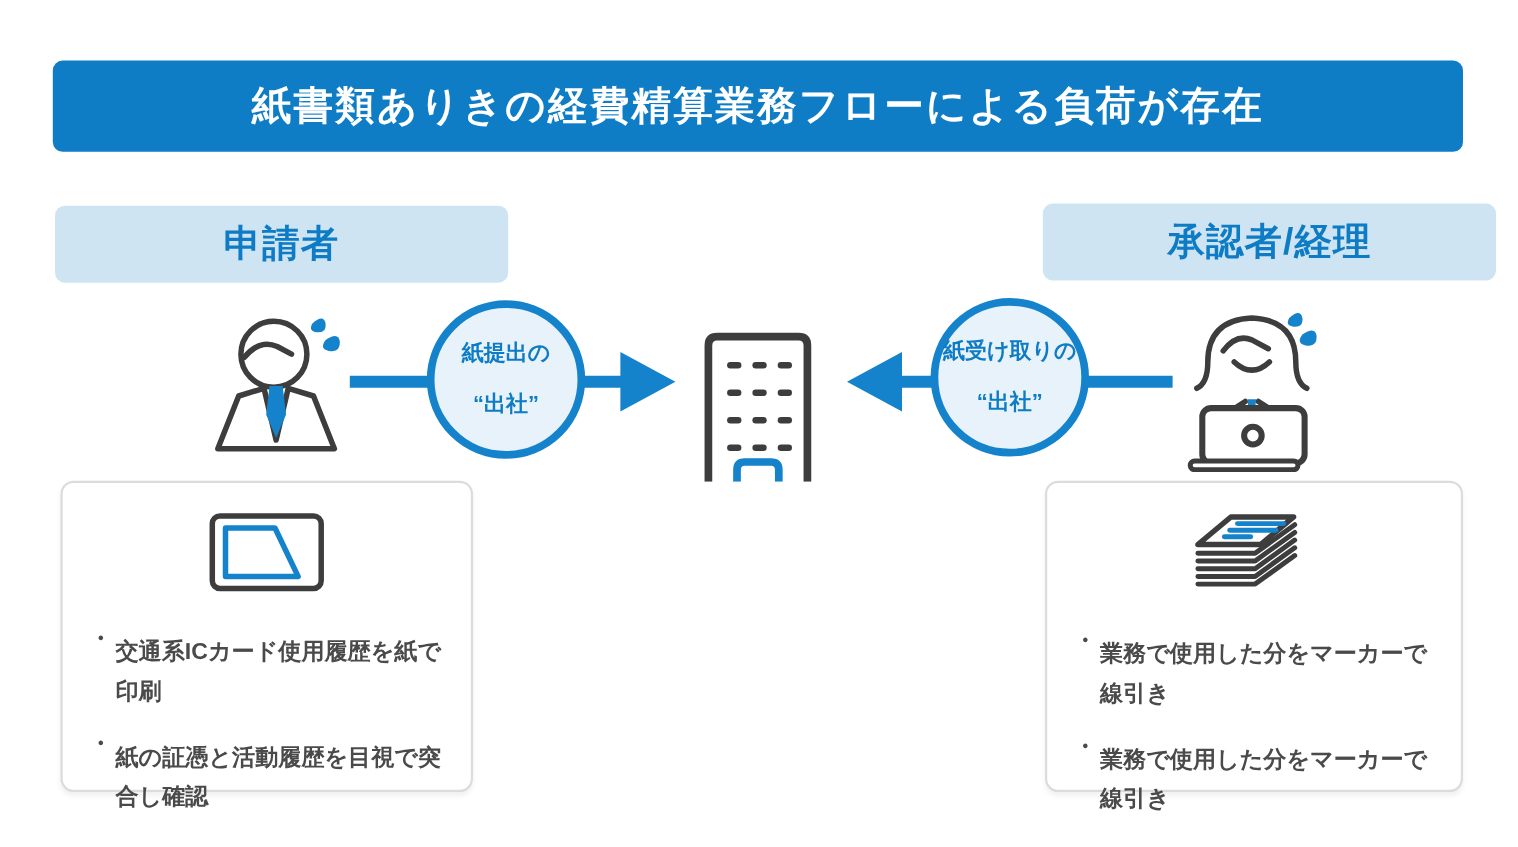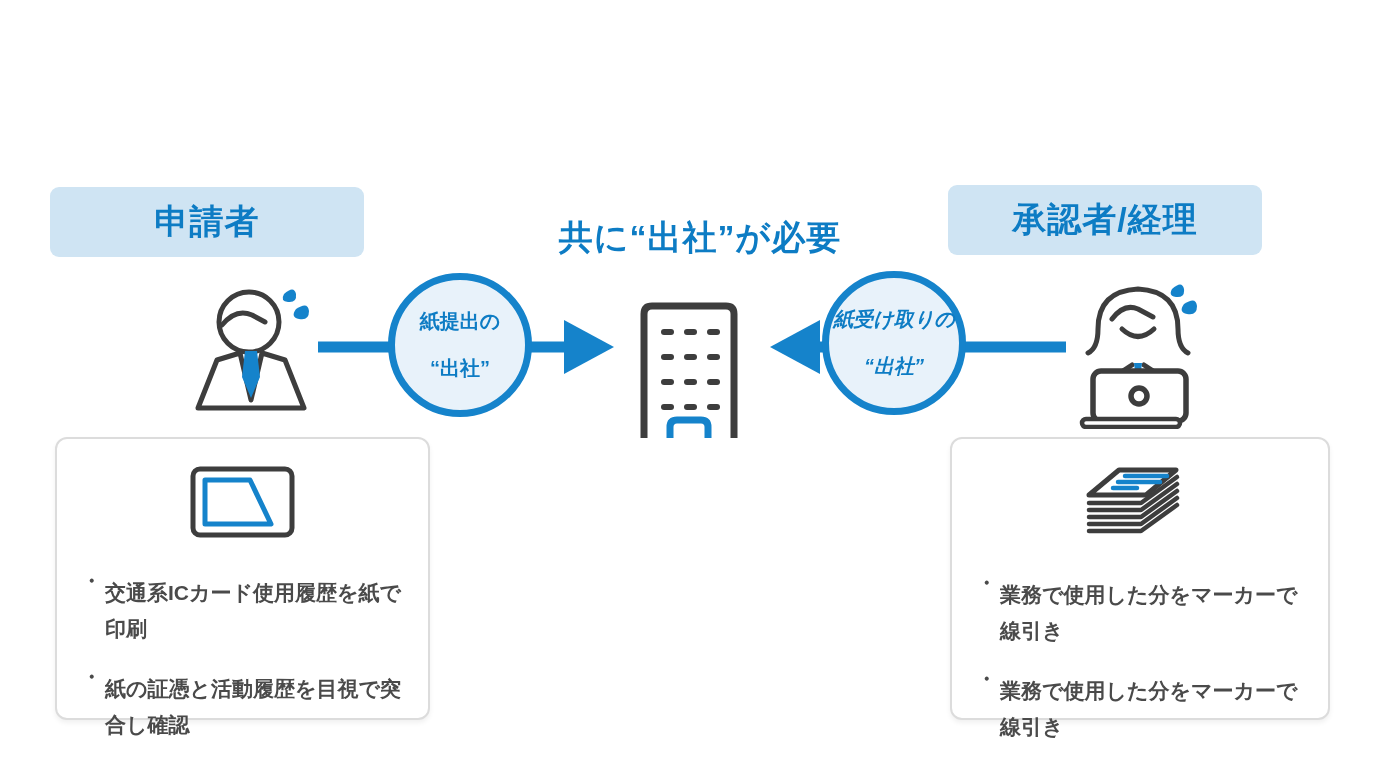--- a/index.html
+++ b/index.html
@@ -15,21 +15,21 @@
     position: absolute; left: 48px; top: 55px; width: 1282px; height: 83px;
     background: #0e7dc6; border-radius: 9px;
     display: flex; align-items: center; justify-content: center;
   }
   .banner-title {
     color: #ffffff; font-size: 36px; font-weight: bold; letter-spacing: 2px;
   }
 
   
   .role-pill {
-    position: absolute; width: 314px; height: 70px;
+    position: absolute; width: 412px; height: 70px;
     background: #cfe4f3; border-radius: 9px;
     display: flex; align-items: center; justify-content: center;
     color: #0d7cc4; font-size: 34px; font-weight: bold; letter-spacing: 1px;
   }
   .role-left  { left: 50px;  top: 187px; }
   .role-right { left: 948px; top: 185px; }
 
   
   .center-note {
     position: absolute; left: 440px; top: 215px; width: 520px;
@@ -43,21 +43,21 @@
   
   .flow-circle {
     position: absolute; width: 144px; height: 144px; border-radius: 50%;
     background: #e8f2fa; border: 7px solid #1583cb; z-index: 2;
     display: flex; flex-direction: column; align-items: center; justify-content: center;
     color: #0d7cc4; font-size: 20px; font-weight: bold; line-height: 1.35;
     text-align: center;
     gap: 20px;
   }
   .circle-left  { left: 388px; top: 273px; }
-  .circle-right { left: 822px; top: 271px; font-style: italic; }
+  .circle-right { left: 846px; top: 271px; }
 
   
   .icon-abs { position: absolute; z-index: 2; }
   .man-icon      { left: 192px;  top: 284px; }
   .woman-icon    { left: 1074px; top: 281px; }
   .building-icon { left: 637px;  top: 299px; }
 
   
   .card {
     position: absolute; top: 437px; height: 283px;
@@ -74,29 +74,31 @@
     line-height: 1.7; margin-bottom: 13px;
   }
   .bullet-marker { flex: 0 0 24px; }
   .bullet-text { flex: 1; margin-top: 12px; }
 </style>
 </head>
 <body>
 
 <div class="canvas">
 
+  <div class="banner">
+    <div class="banner-title">紙書類ありきの経費精算業務フローによる負荷が存在</div>
+  </div>
 
   <div class="role-pill role-left">
     <span>申請者</span>
   </div>
   <div class="role-pill role-right">
     <span>承認者/経理</span>
   </div>
 
-  <div class="center-note">共に“出社”が必要</div>
 
   <svg class="arrow-layer" width="1380" height="770" viewBox="0 0 1380 770">
     <g>
       <line x1="318" y1="347" x2="566" y2="347" stroke="#1583cb" stroke-width="11"></line>
       <polygon points="564,320 614,347 564,374" fill="#1583cb"></polygon>
     </g>
     <g>
       <line x1="1066" y1="347" x2="818" y2="347" stroke="#1583cb" stroke-width="11"></line>
       <polygon points="820,320 770,347 820,374" fill="#1583cb"></polygon>
     </g>

